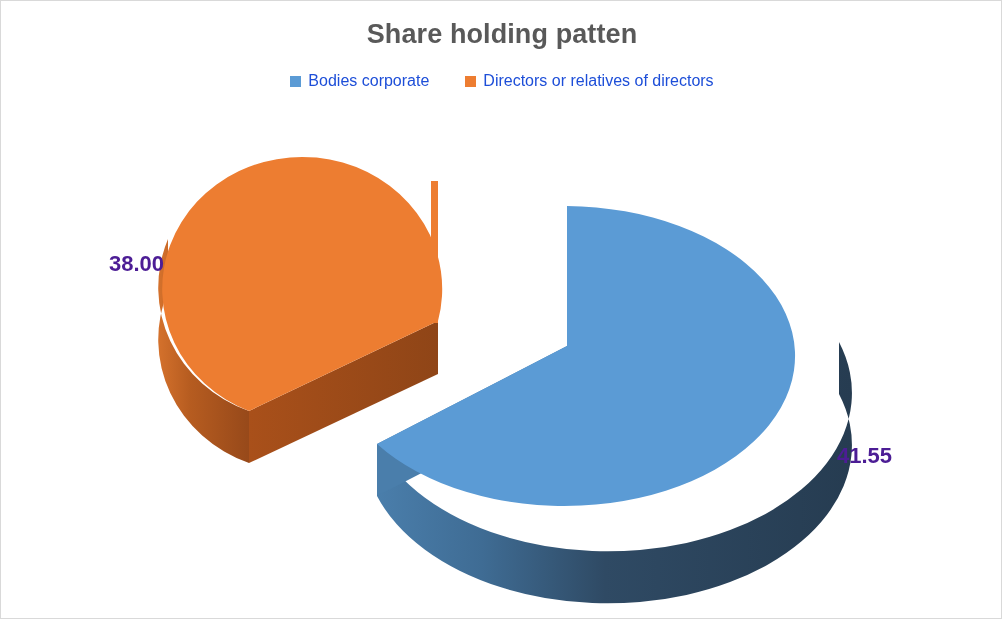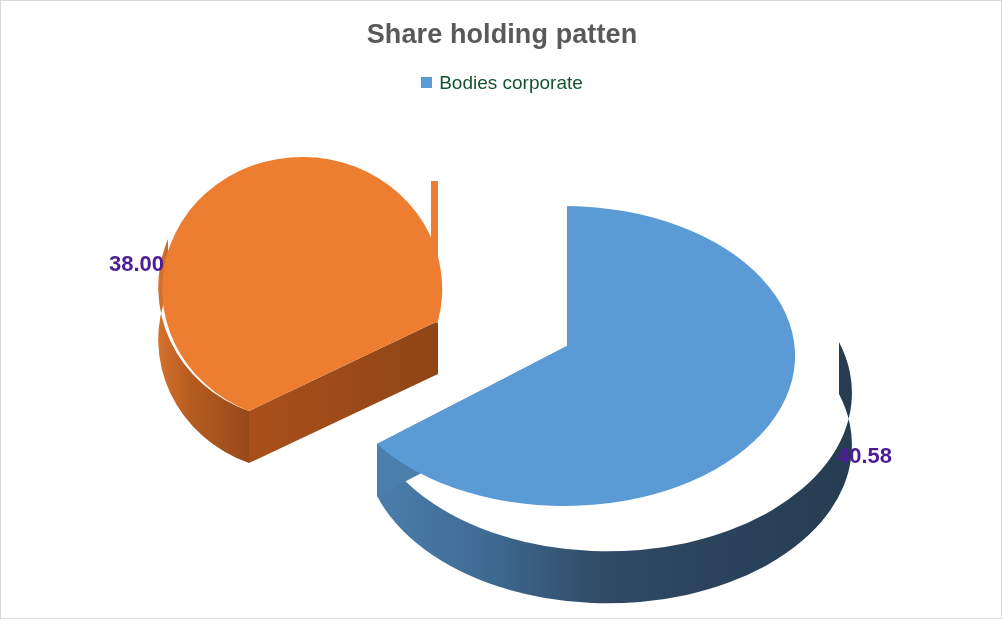--- a/index.html
+++ b/index.html
@@ -47,22 +47,22 @@
     align-items: center;
     gap: 7px;
   }
   .legend-swatch {
     width: 11px;
     height: 11px;
     display: block;
     flex: 0 0 auto;
   }
   .legend-label {
-    font-size: 19px;
-    color: #14532d;
+    font-size: 16px;
+    color: #1d4ed8;
     white-space: nowrap;
     line-height: 1;
   }
   #pie-svg {
     position: absolute;
     left: 0;
     top: 0;
     width: 1002px;
     height: 619px;
     display: block;
@@ -87,20 +87,24 @@
 <body>
 
 <div id="chart-canvas">
 
   <div id="chart-title">Share holding patten</div>
 
   <div id="chart-legend">
     <div class="legend-entry">
       <span class="legend-swatch" style="background:#5b9bd5;"></span>
       <span class="legend-label">Bodies corporate</span>
+    </div>
+    <div class="legend-entry">
+      <span class="legend-swatch" style="background:#ed7d31;"></span>
+      <span class="legend-label">Directors or relatives of directors</span>
     </div>
   </div>
 
   <svg id="pie-svg" viewBox="0 0 1002 619">
     <defs>
       <linearGradient id="blueWallGrad" x1="0" y1="0" x2="1" y2="0">
         <stop offset="0%" stop-color="#4a7eab"></stop>
         <stop offset="22%" stop-color="#3f6c94"></stop>
         <stop offset="48%" stop-color="#2f4a64"></stop>
         <stop offset="100%" stop-color="#263c51"></stop>
@@ -145,15 +149,15 @@
 
       <path fill="#5b9bd5" d="M 566 345
                L 566 205
                A 231 150 0 1 1 376 443
                L 566 345 Z"></path>
     </g>
   </svg>
 
   <div class="slice-value-label" id="label-orange">38.00</div>
 
-  <div class="slice-value-label" id="label-blue">40.58</div>
+  <div class="slice-value-label" id="label-blue">41.55</div>
 
 </div>
 
 </body></html>

